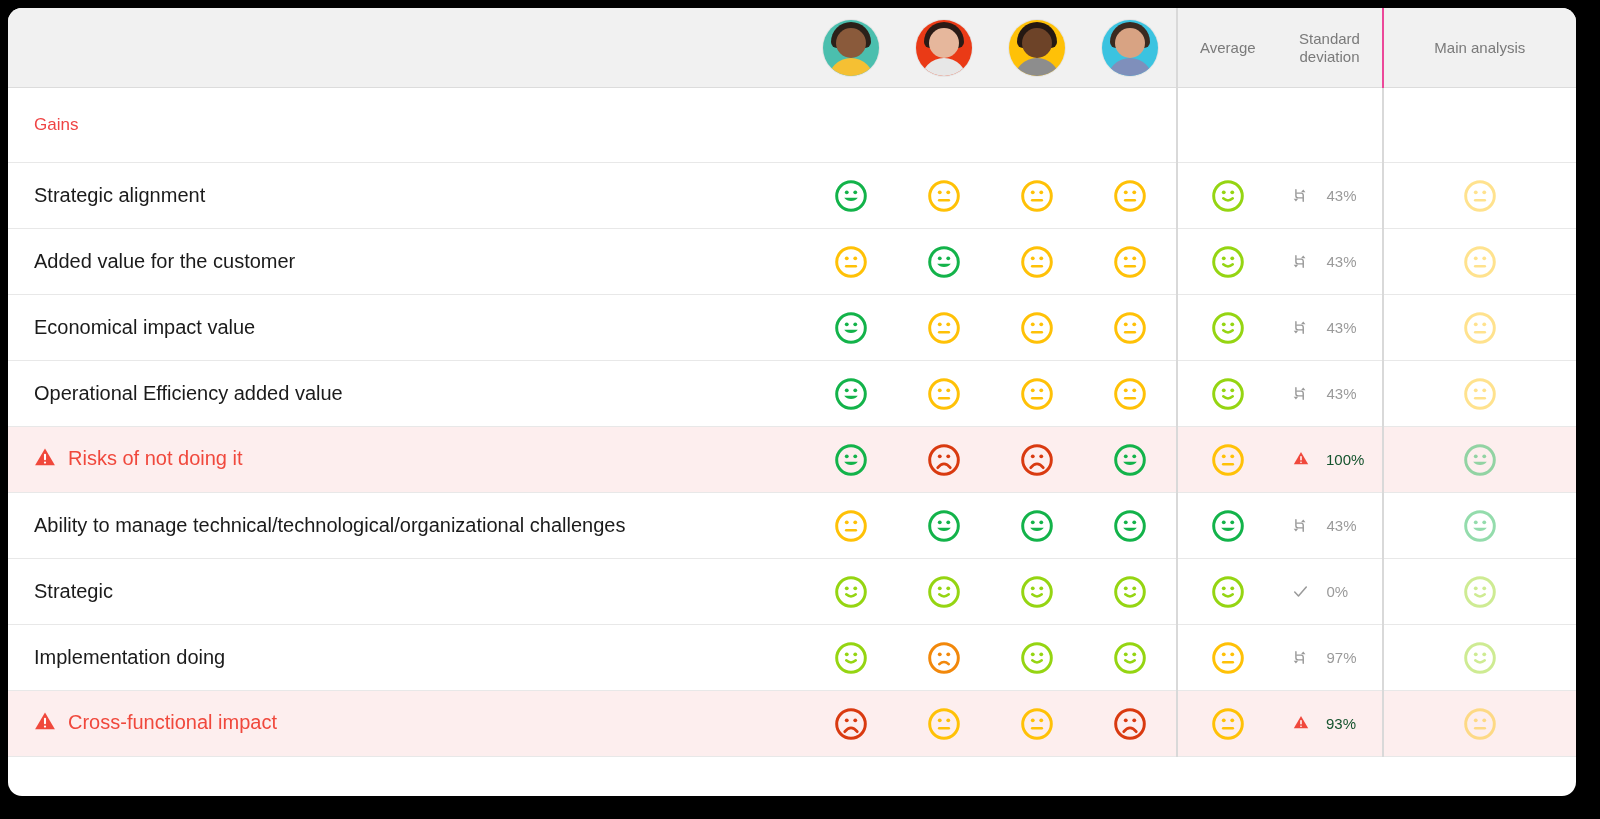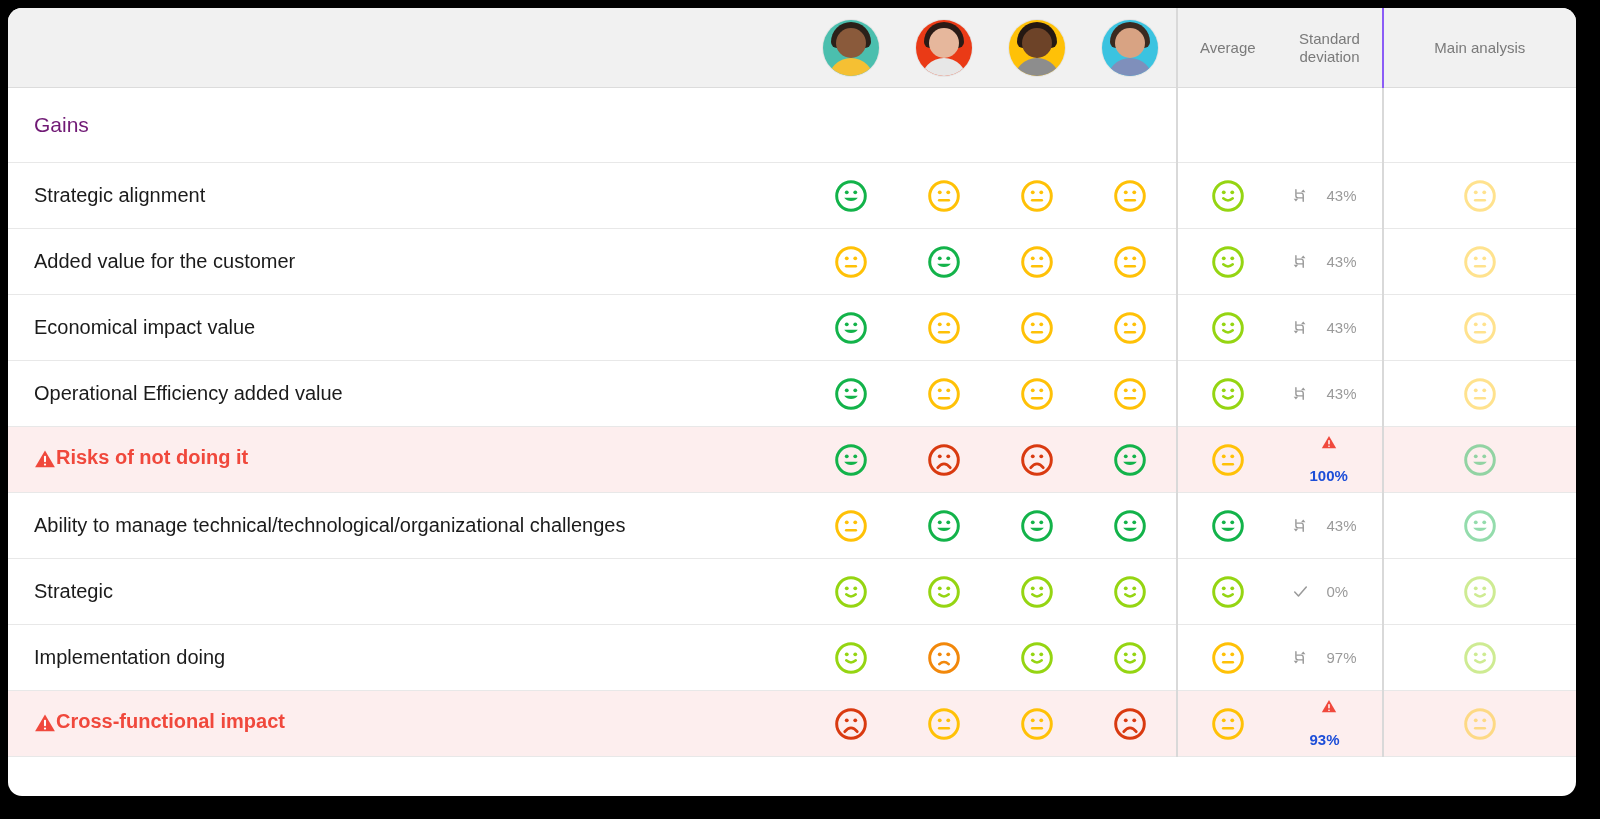--- a/index.html
+++ b/index.html
@@ -43,21 +43,21 @@
   }
   th.h-label{border-bottom:1px solid #dcdcdc;}
   th.h-avatar{}
   th.h-sep-left{border-left:2px solid #d9d9d9;}
   th.h-text{
     font-size:15px;
     color:#7a7a7a;
     line-height:1.15;
     text-align:center;
   }
-  th.h-main{border-left:2px solid #8b5cf6;}
+  th.h-main{border-left:2px solid #ec4899;}
 
   .avatar{
     width:56px;height:56px;
     border-radius:50%;
     margin:0 auto;
     position:relative;
     overflow:hidden;
     box-shadow:0 0 0 1px rgba(0,0,0,.05);
   }
   .av-face{
@@ -81,55 +81,55 @@
     padding:0;
     height:65px;
     border-bottom:1px solid #e8e8e8;
     vertical-align:middle;
   }
   tr.section td{
     height:74px;
     border-bottom:1px solid #e8e8e8;
   }
   tr.section td.label{
-    font-size:21px;
-    color:#701a75;
+    font-size:17px;
+    color:#ef4444;
     padding-left:26px;
   }
 
   td.label{
     font-size:20px;
     color:#1b1b1b;
     padding-left:26px;
     white-space:nowrap;
   }
   tr.risk td{background:#fdeeee;}
   tr.risk td.label{color:#f0483c;}
 
   td.cell{text-align:center;}
   td.sep-left{border-left:2px solid #d9d9d9;}
   td.main-col{border-left:2px solid #d9d9d9;text-align:center;}
 
-  .warn-label{display:inline-flex;align-items:flex-end;font-weight:bold;}
+  .warn-label{display:inline-flex;align-items:flex-start;gap:12px;}
 
   
   .warn-ico{display:inline-block;width:22px;height:20px;flex:0 0 auto;}
 
   
   .smiley{display:inline-block;width:34px;height:34px;vertical-align:middle;}
   .smiley.sm-main{opacity:.45;}
 
   
   .sd{
-    display:flex;align-items:center;justify-content:center;
+    display:flex;align-items:flex-start;justify-content:center;
     gap:17px;
     font-size:15px;color:#9a9a9a;
   }
   .sd .sd-ico{width:17px;height:17px;display:inline-block;flex:0 0 auto;}
-  .sd.sd-alert{color:#1d4ed8;font-weight:700;flex-direction:column;}
+  .sd.sd-alert{color:#14532d;font-weight:400;}
   .sd .pct{min-width:40px;text-align:left;}
 </style>
 </head>
 <body>
 
 <div class="board">
   <table class="matrix">
     <colgroup>
       <col class="c-label">
         <col class="c-p">

